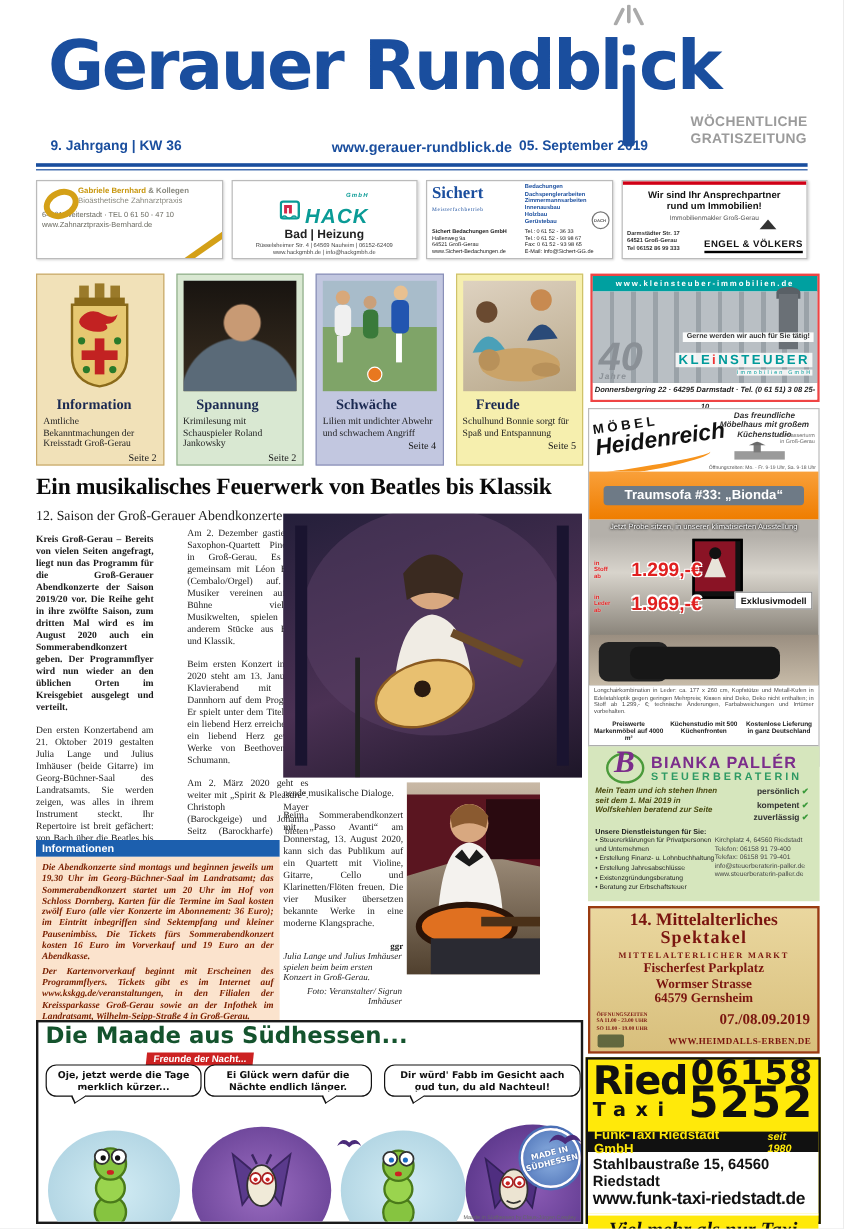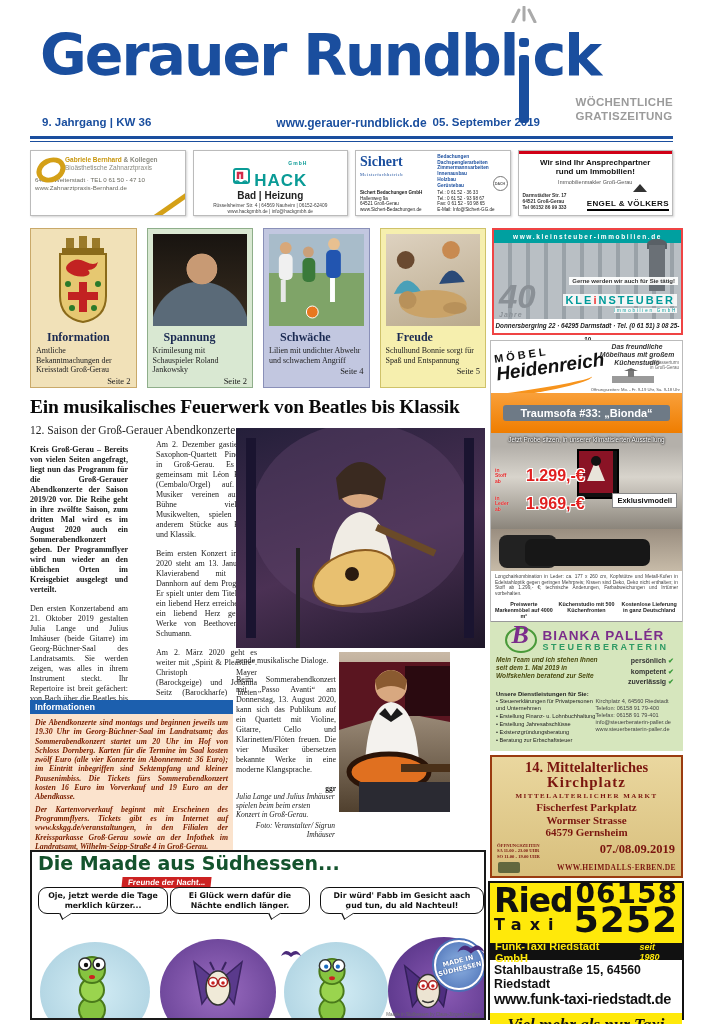--- a/index.html
+++ b/index.html
@@ -29,21 +29,21 @@
   .za-egg{position:absolute;left:5px;top:7px;width:20px;height:14px;border:5px solid #d4a017;border-radius:50%;transform:rotate(-25deg);}
   .za-txt{margin:5px 3px 0 34px;font-size:6.5px;line-height:8px;}
   .za-name{color:#c8960c;font-weight:bold;}
   .za-rest{color:#8a8a80;font-weight:bold;}
   .za-sub{color:#8a8a80;}
   .za-addr{margin:4px 0 0 4px;font-size:6.2px;line-height:8px;color:#6a6a60;}
   .za-stripe{position:absolute;right:-10px;bottom:4px;width:55px;height:5px;background:#d4a017;transform:rotate(-35deg);}
   
   #ad-hack{text-align:center;padding-top:4px;}
   .hk-row{display:inline-flex;align-items:flex-end;gap:3px;}
-  .hk-brand{font-size:17px;font-weight:bold;color:#0a9b96;letter-spacing:1px;line-height:17px;}
+  .hk-brand{font-size:17px;font-weight:bold;color:#0a9b96;letter-spacing:1px;line-height:17px;font-style:italic;}
   .hk-gmbh{font-size:5px;color:#0a9b96;font-weight:bold;display:block;text-align:right;}
   .hk-sub{font-size:10px;font-weight:bold;color:#222;margin-top:1px;}
   .hk-addr{font-size:4.8px;color:#444;line-height:6px;margin-top:2px;}
   
   .s-brand{position:absolute;left:4px;top:4px;color:#1a4e9e;font-family:"Liberation Serif",serif;font-weight:bold;font-size:14px;line-height:13px;}
   .s-meist{font-size:4.5px;font-weight:normal;letter-spacing:.5px;}
   .s-serv{position:absolute;left:53%;top:3px;font-size:4.8px;line-height:5.7px;font-weight:bold;color:#1a4e9e;}
   .s-badge{position:absolute;right:2px;top:25px;width:13px;height:13px;border:1px solid #777;border-radius:50%;font-size:3.5px;color:#555;
            display:flex;align-items:center;justify-content:center;font-weight:bold;}
   .s-comp{position:absolute;left:4px;bottom:3px;font-size:4.6px;line-height:5.5px;color:#222;}
@@ -536,21 +536,21 @@
         <div>Telefon: 06158  91 79-400</div>
         <div>Telefax: 06158  91 79-401</div>
         <div>info@steuerberaterin-paller.de</div>
         <div>www.steuerberaterin-paller.de</div>
       </div>
     </div>
   </div>
 
   <div id="ad-spekt" class="abs">
     <div class="sp-t1">14. Mittelalterliches</div>
-    <div class="sp-t2">Kirchplatz</div>
+    <div class="sp-t2">Spektakel</div>
     <div class="sp-sub">MITTELALTERLICHER MARKT</div>
     <div class="sp-v">
       <div>Fischerfest Parkplatz</div>
       <div>Wormser Strasse</div>
       <div>64579 Gernsheim</div>
     </div>
     <div class="sp-hours">
       <div>ÖFFNUNGSZEITEN</div>
       <div>SA 11.00 - 23.00 UHR</div>
       <div>SO 11.00 - 19.00 UHR</div>

